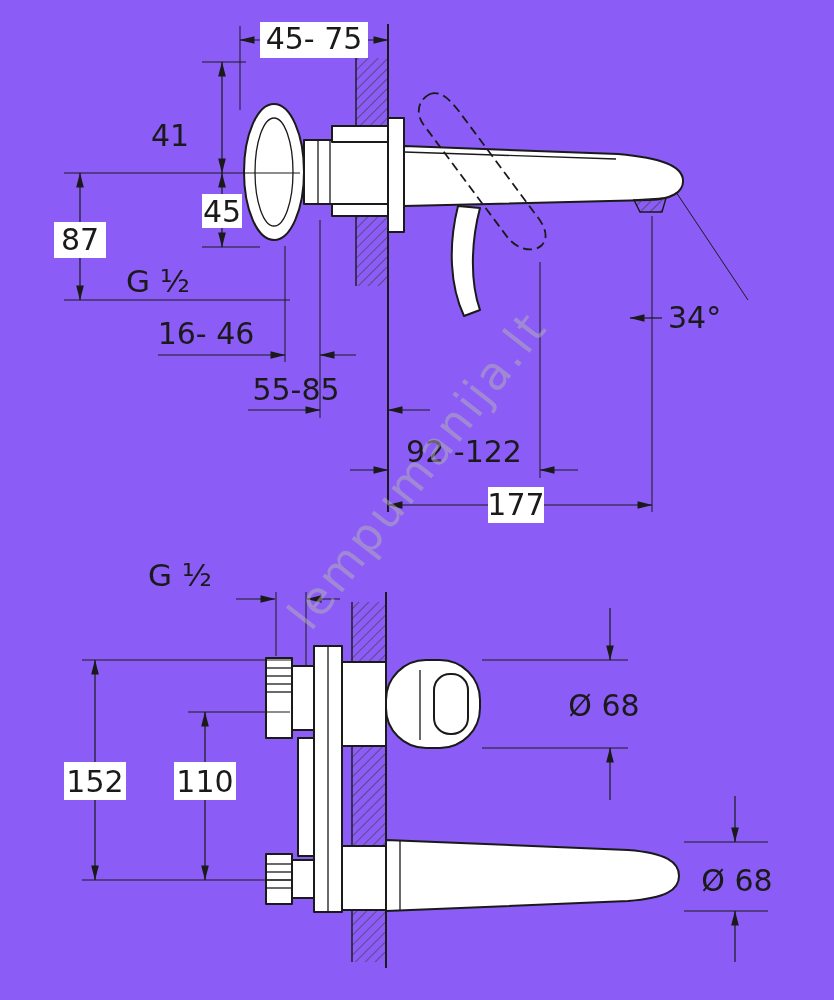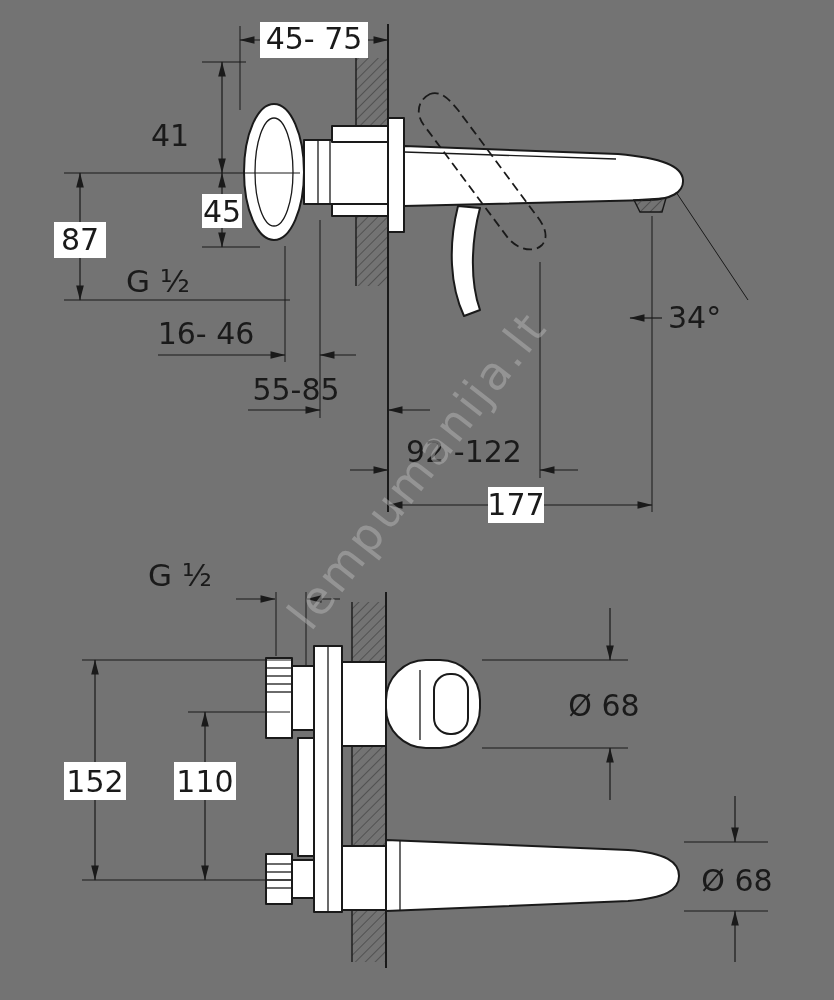--- a/index.html
+++ b/index.html
@@ -1,16 +1,16 @@
 <!DOCTYPE html>
 <html><head>
 <meta charset="utf-8">
 <style>
   html,body { margin:0; padding:0; background:#ffffff; }
-  .page { position:relative; width:834px; height:1000px; background:#737373; overflow:hidden; }
+  .page { position:relative; width:834px; height:1000px; background:#8b5cf6; overflow:hidden; }
   svg { display:block; }
   svg text { font-family:"DejaVu Sans","Liberation Sans",sans-serif; fill:#1a1a1a; }
   .part   { fill:#ffffff; stroke:#1a1a1a; stroke-width:2; stroke-linejoin:round; }
   .part-thin { fill:none; stroke:#1a1a1a; stroke-width:1.3; }
   .ext    { stroke:#1a1a1a; stroke-width:1; fill:none; }
   .dim    { stroke:#1a1a1a; stroke-width:1.2; fill:none; }
   .wall   { stroke:#1a1a1a; fill:none; }
   .dashed { fill:none; stroke:#1a1a1a; stroke-width:1.8; stroke-dasharray:9 5; stroke-linejoin:round; }
   .dimtext { font-size:30px; }
   .threadtext { font-size:31px; }

